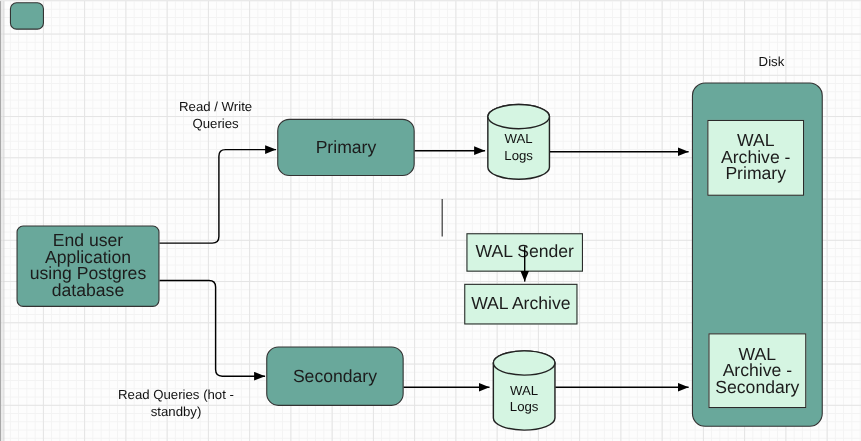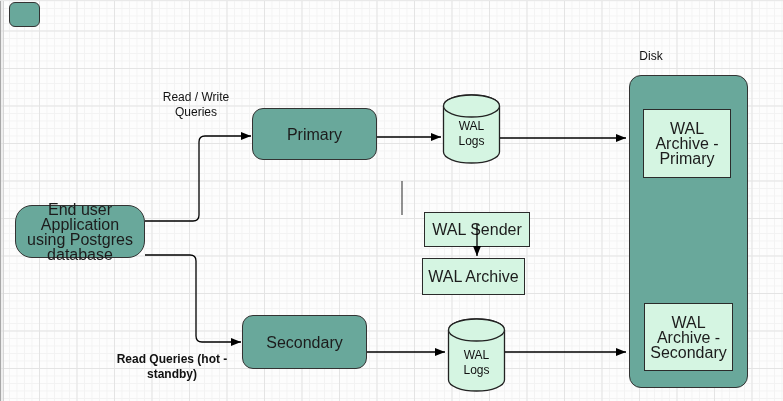--- a/index.html
+++ b/index.html
@@ -19,36 +19,36 @@
   .edge-line-b{position:absolute; left:3px; top:0; width:1px; height:401px; background:#d6d6d6;}
   .edge-line-top{position:absolute; left:0; top:0; width:783px; height:1px; background:#e9e9e9;}
   .node{
     position:absolute; display:flex; align-items:center; justify-content:center;
     text-align:center; font-size:16px; line-height:15px; white-space:pre-line;
     box-sizing:border-box; color:#1c1c1c;
   }
   .teal{background:#69a89b; border:1px solid #333333;}
   .mint{background:#d5f5e2; border:1px solid #2b2b2b;}
   .rounded{border-radius:11px;}
-  #node-end-user{left:15px; top:205px; width:130px; height:53px; border-radius:17px;}
+  #node-end-user{left:15px; top:205px; width:130px; height:74px; border-radius:6px;}
   #node-primary{left:252px; top:108px; width:125px; height:52px;}
   #node-secondary{left:242px; top:315px; width:125px; height:54px;}
   #stray-shape{left:9px; top:2px; width:31px; height:25px; border-radius:6px;}
   #disk-group{left:629px; top:75px; width:119px; height:313px; border-radius:12px; background:#69a89b; border:1px solid #333333; position:absolute; box-sizing:border-box;}
   #node-archive-primary{left:13px; top:33px; width:88px; height:69px;}
   #node-archive-secondary{left:14px; top:227px; width:89px; height:68px;}
   #node-wal-sender{left:424px; top:188px; width:106px; height:35px; border-width:1.5px;margin-top:24px;}
   #node-wal-receiver{left:422px; top:258px; width:103px; height:37px; border-width:1.5px;}
   .float-label{
     position:absolute; text-align:center; font-size:12px; line-height:15px;
     white-space:pre-line; color:#111;
   }
   #label-read-write{left:141px; top:90px; width:110px;}
-  #label-read-queries{left:92px; top:352px; width:160px;font-weight:bold;}
-  #label-disk{left:616px; top:49px; width:70px;}
+  #label-read-queries{left:80px; top:352px; width:160px;}
+  #label-disk{left:643px; top:49px; width:70px;text-align:right;}
   #label-wal-logs-1{left:441px; top:116px; width:61px; height:36px; display:flex; align-items:center; justify-content:center;}
   #label-wal-logs-2{left:446px; top:345px; width:61px; height:36px; display:flex; align-items:center; justify-content:center;}
   #overlay{position:absolute; left:0; top:0; pointer-events:none;}
 </style>
 </head>
 <body>
 
 <div id="canvas">
 
   <div class="edge-line-a"></div>

